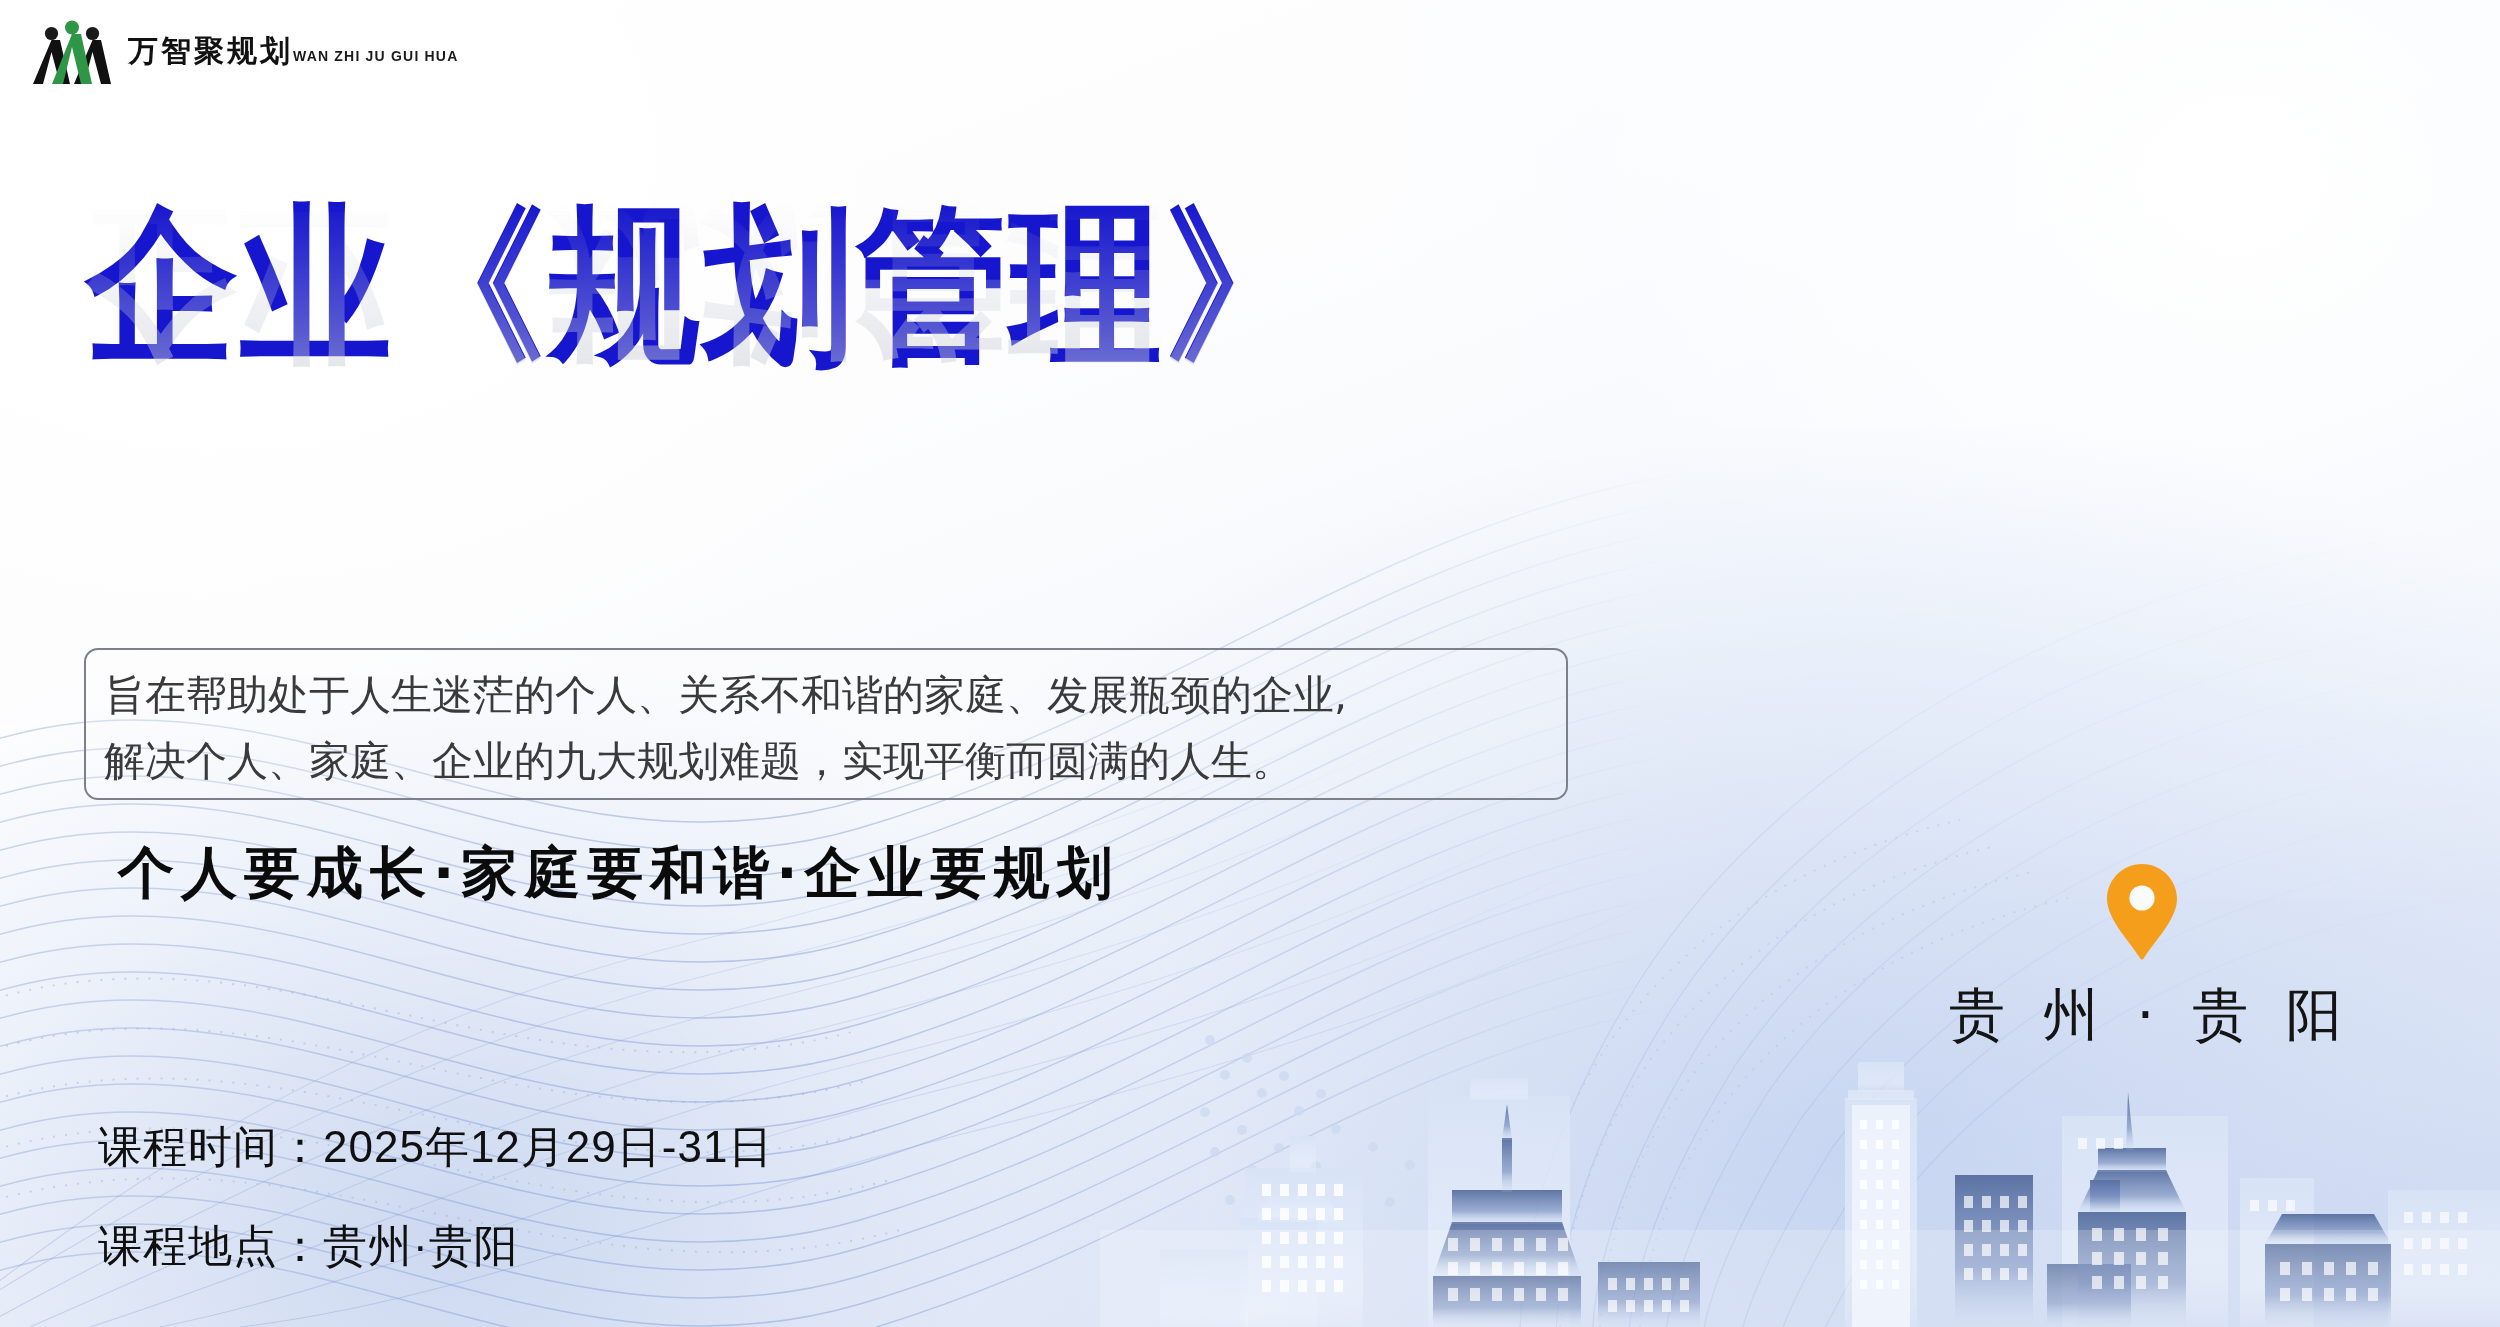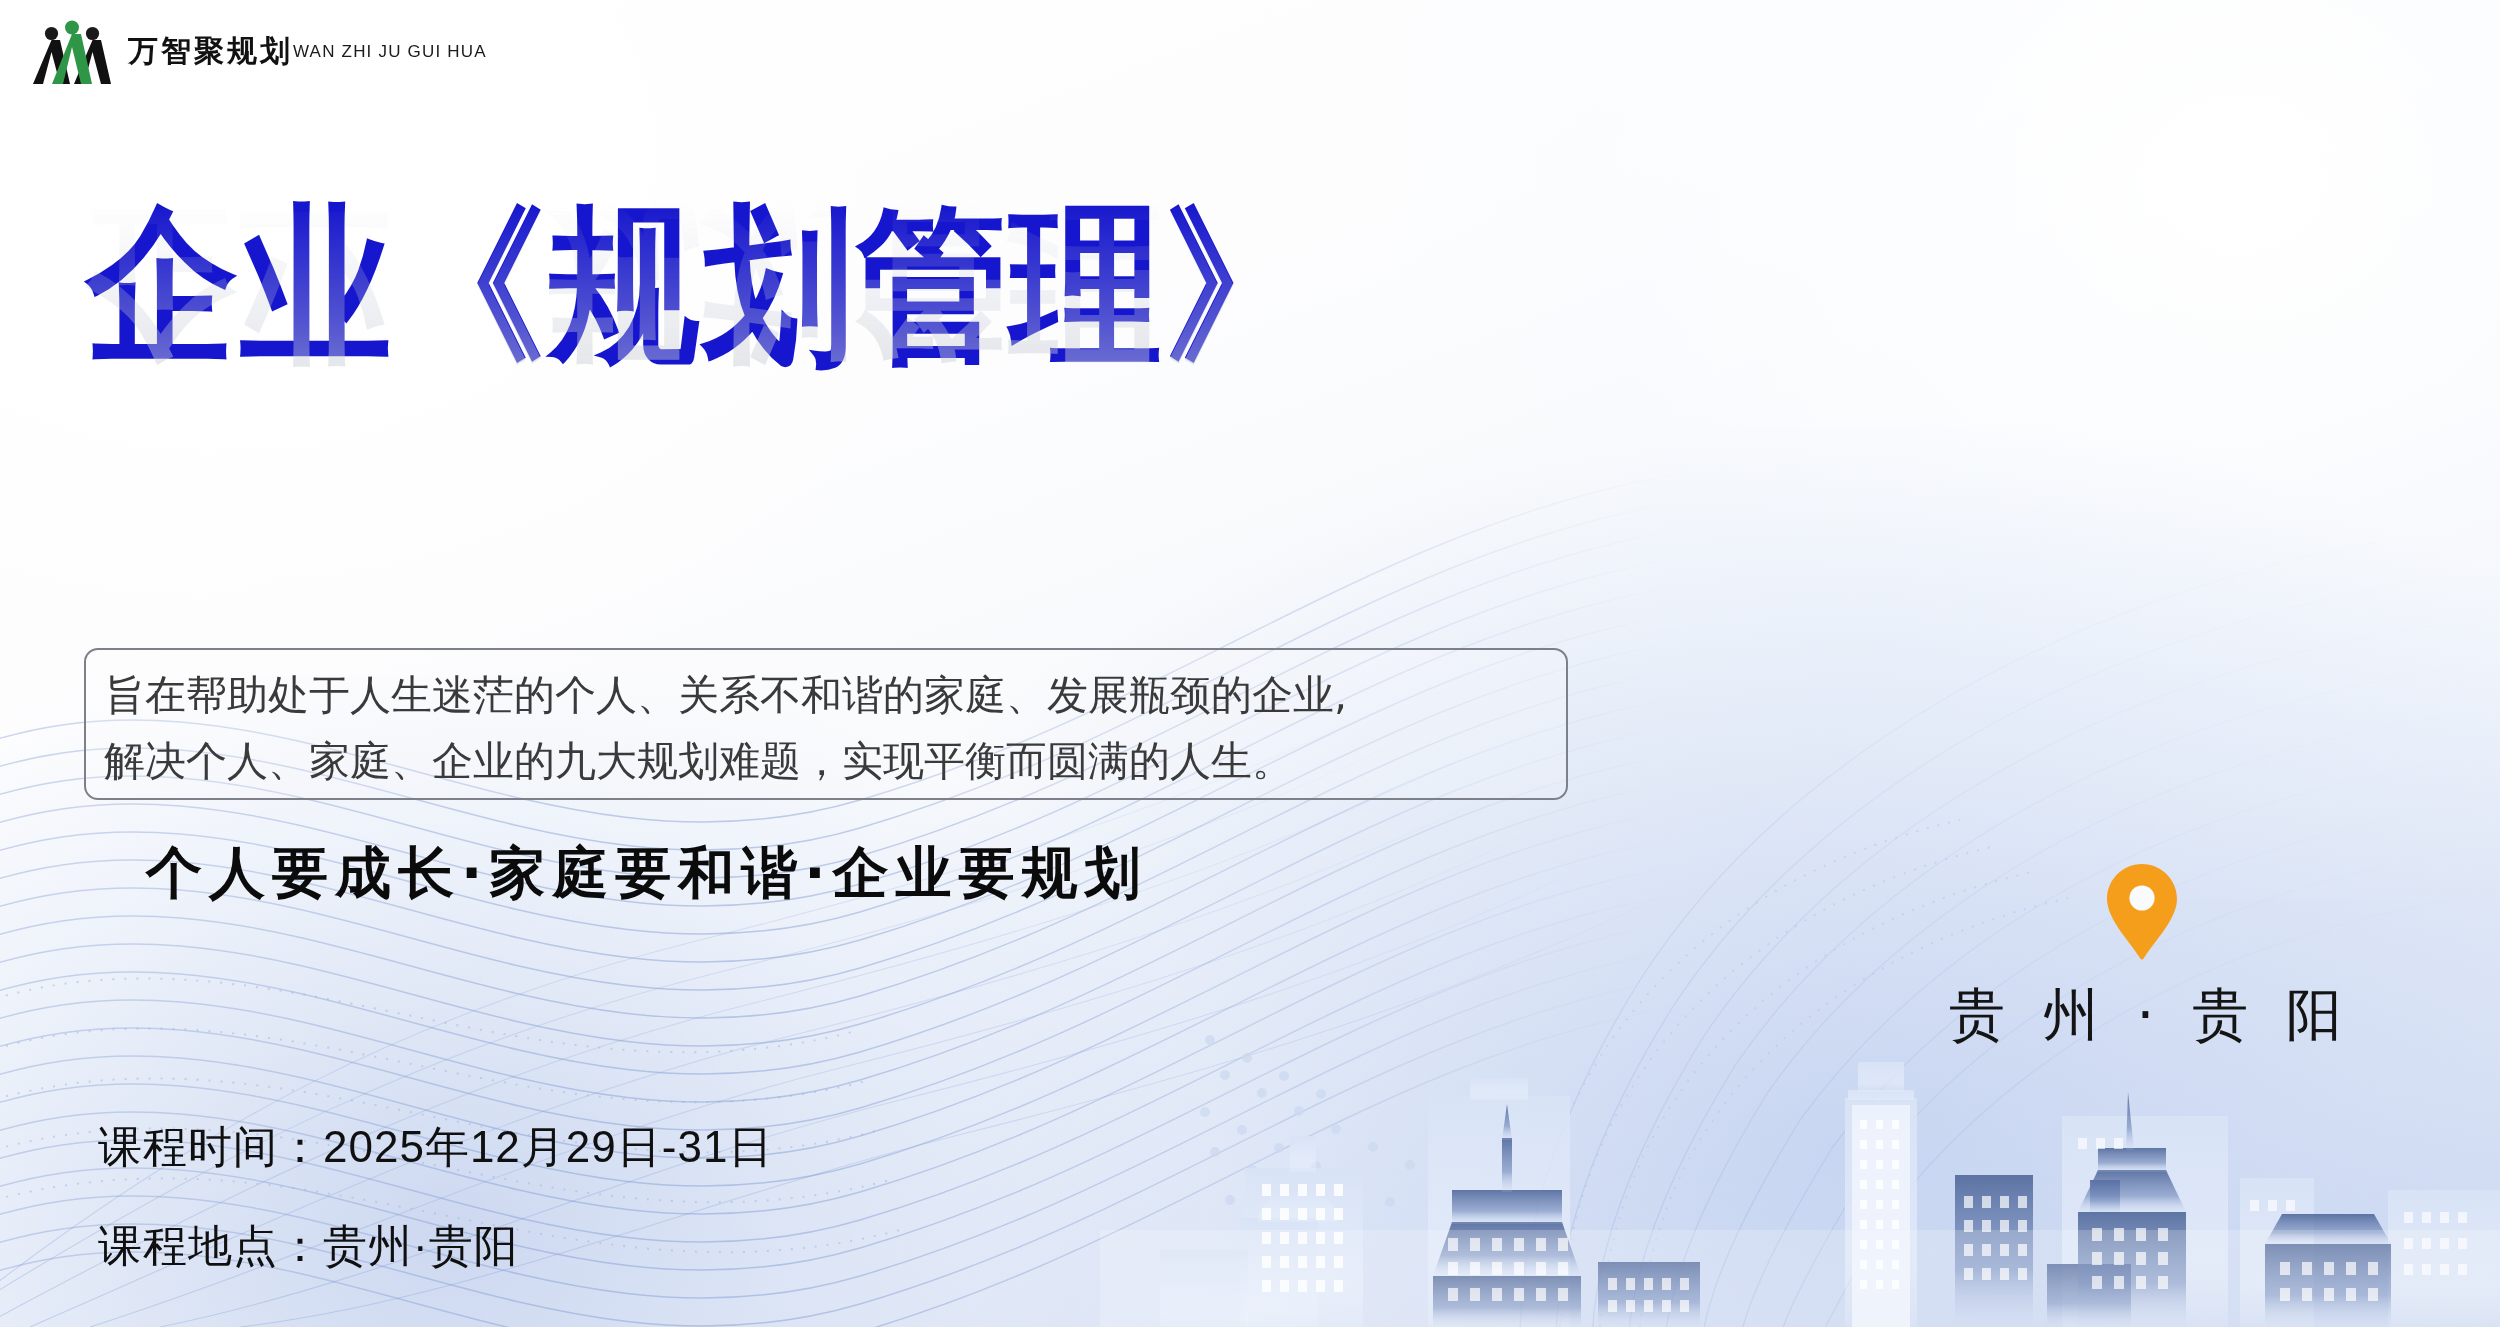--- a/index.html
+++ b/index.html
@@ -36,21 +36,21 @@
   
   #logo-block{position:absolute;left:30px;top:14px;display:flex;align-items:center;gap:14px;}
   #logo-mark{width:84px;height:74px;display:block;}
   #logo-text{display:flex;flex-direction:row;line-height:1;}
   #logo-cn{
     font-family:"Liberation Serif","DejaVu Serif",serif;
     font-size:30px;font-weight:700;color:#111;letter-spacing:3px;
   }
   #logo-en{
     font-family:"Liberation Sans",sans-serif;
-    font-size:17px;font-weight:400;color:#1b1b1b;letter-spacing:1.2px;margin-top:7px;
+    font-size:14px;font-weight:700;color:#1b1b1b;letter-spacing:1.2px;margin-top:13px;
   }
 
   
   #title-wrap{position:absolute;left:86px;top:196px;width:1600px;height:330px;}
   #main-title{
     font-family:"DejaVu Sans","Liberation Sans",sans-serif;
     font-size:152px;font-weight:700;color:#1616CE;
     letter-spacing:2px;white-space:nowrap;line-height:1.05;
     transform:scaleY(1.12);transform-origin:left top;
   }
@@ -76,21 +76,21 @@
   .desc-line{
     font-family:"DejaVu Sans","Liberation Sans",sans-serif;
     font-size:41px;color:#3a3a3a;line-height:1.62;white-space:nowrap;
   }
 
   
   #slogan{
     position:absolute;left:118px;top:836px;
     font-family:"DejaVu Sans","Liberation Sans",sans-serif;
     font-size:56px;font-weight:700;color:#0b0b0b;
-    letter-spacing:7px;white-space:nowrap;margin-left:28px;
+    letter-spacing:7px;white-space:nowrap;
   }
 
   
   #location-group{position:absolute;left:1932px;top:862px;width:420px;text-align:right;}
   #pin-icon{display:block;margin:0 auto;width:74px;height:100px;}
   #location-city{
     margin-top:16px;
     font-family:"DejaVu Sans","Liberation Sans",sans-serif;
     font-size:56px;font-weight:400;color:#141414;letter-spacing:10px;
     white-space:nowrap;

